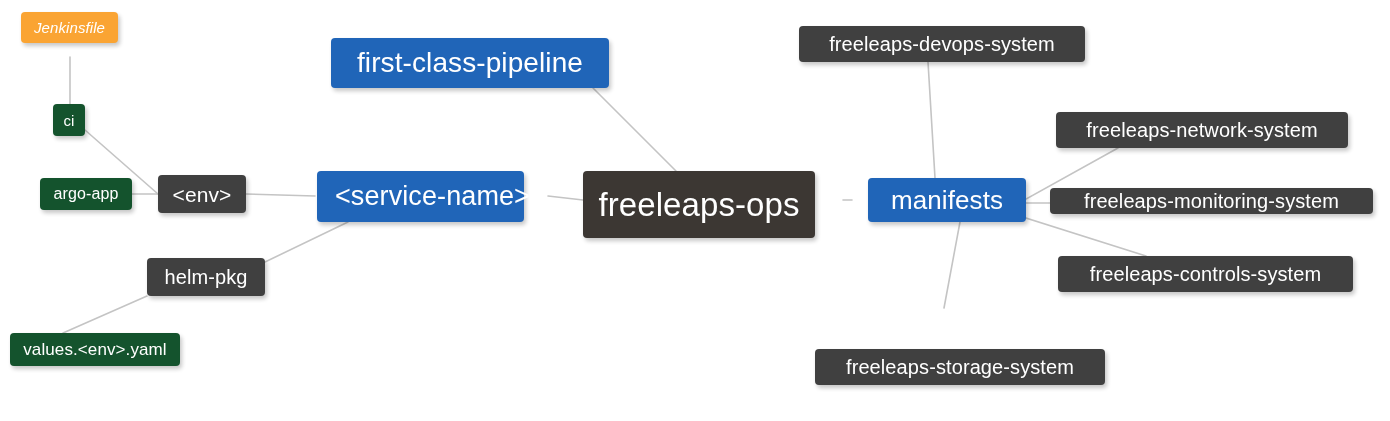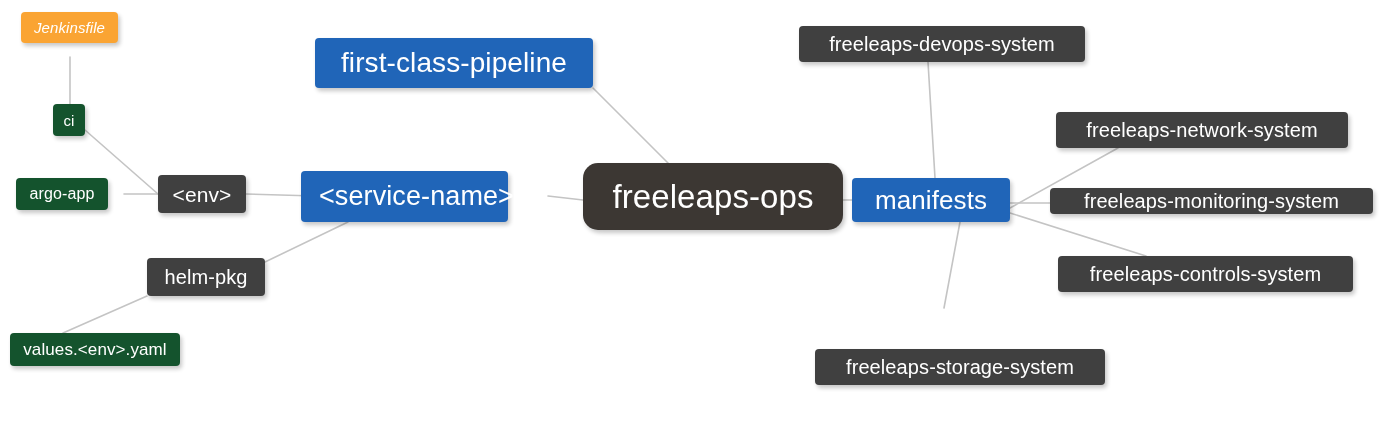--- a/index.html
+++ b/index.html
@@ -30,21 +30,21 @@
     align-items: center;
     justify-content: center;
     color: #ffffff;
     border-radius: 4px;
     white-space: nowrap;
     box-shadow: 2px 3px 4px rgba(0,0,0,0.22);
     line-height: 1;
     letter-spacing: 0.1px;
   }
   .n-root   { background: #3c3733; }
-  .n-blue   { background: #2065b8; }
+  .n-blue   { background: #2065b8; margin-left: 16px; }
   .n-green  { background: #404040; }
   .n-orange { background: #faa433; }
   .n-red    { background: #14532d; }
 </style>
 </head>
 <body>
 
 <div id="canvas">
   <svg id="edge-layer" viewBox="0 0 1390 421" xmlns="http://www.w3.org/2000/svg">
       <line x1="70" y1="57" x2="70" y2="104" stroke="#c4c4c4" stroke-width="1.6" stroke-linecap="round"></line>
@@ -58,27 +58,27 @@
       <line x1="843" y1="200" x2="852" y2="200" stroke="#c4c4c4" stroke-width="1.6" stroke-linecap="round"></line>
       <line x1="935" y1="178" x2="928" y2="62" stroke="#c4c4c4" stroke-width="1.6" stroke-linecap="round"></line>
       <line x1="1010" y1="208" x2="1118" y2="148" stroke="#c4c4c4" stroke-width="1.6" stroke-linecap="round"></line>
       <line x1="1010" y1="203" x2="1050" y2="203" stroke="#c4c4c4" stroke-width="1.6" stroke-linecap="round"></line>
       <line x1="1010" y1="213" x2="1146" y2="256" stroke="#c4c4c4" stroke-width="1.6" stroke-linecap="round"></line>
       <line x1="960" y1="222" x2="944" y2="308" stroke="#c4c4c4" stroke-width="1.6" stroke-linecap="round"></line>
     </svg>
   <div id="node-layer">
       <div class="node n-orange" style="left: 21px; top: 12px; width: 97px; height: 31px; font-size: 15px; font-style: italic;">Jenkinsfile</div>
       <div class="node n-red" style="left: 53px; top: 104px; width: 32px; height: 32px; font-size: 15px;">ci</div>
-      <div class="node n-red" style="left: 16px; top: 178px; width: 92px; height: 32px; font-size: 16px;">argo-app</div>
+      <div class="node n-red" style="left: 40px; top: 178px; width: 92px; height: 32px; font-size: 16px;">argo-app</div>
       <div class="node n-green" style="left: 158px; top: 175px; width: 88px; height: 38px; font-size: 21px;">&lt;env&gt;</div>
       <div class="node n-green" style="left: 147px; top: 258px; width: 118px; height: 38px; font-size: 20px;">helm-pkg</div>
       <div class="node n-red" style="left: 10px; top: 333px; width: 170px; height: 33px; font-size: 17px;">values.&lt;env&gt;.yaml</div>
       <div class="node n-blue" style="left: 315px; top: 38px; width: 278px; height: 50px; font-size: 28px;">first-class-pipeline</div>
       <div class="node n-blue" style="left: 301px; top: 171px; width: 207px; height: 51px; font-size: 27px; padding-left: 24px;">&lt;service-name&gt;</div>
-      <div class="node n-root" style="left: 583px; top: 163px; width: 260px; height: 67px; font-size: 33px; border-radius: 15px;">freeleaps-ops</div>
+      <div class="node n-root" style="left: 583px; top: 171px; width: 232px; height: 67px; font-size: 33px;">freeleaps-ops</div>
       <div class="node n-blue" style="left: 852px; top: 178px; width: 158px; height: 44px; font-size: 26px;">manifests</div>
       <div class="node n-green" style="left: 799px; top: 26px; width: 286px; height: 36px; font-size: 20px;">freeleaps-devops-system</div>
       <div class="node n-green" style="left: 1056px; top: 112px; width: 292px; height: 36px; font-size: 20px;">freeleaps-network-system</div>
       <div class="node n-green" style="left: 1050px; top: 188px; width: 323px; height: 26px; font-size: 20px;">freeleaps-monitoring-system</div>
       <div class="node n-green" style="left: 1058px; top: 256px; width: 295px; height: 36px; font-size: 20px;">freeleaps-controls-system</div>
       <div class="node n-green" style="left: 815px; top: 308px; width: 290px; height: 36px; font-size: 20px; margin-top: 41px;">freeleaps-storage-system</div>
     </div>
 </div>
 
 </body></html>

